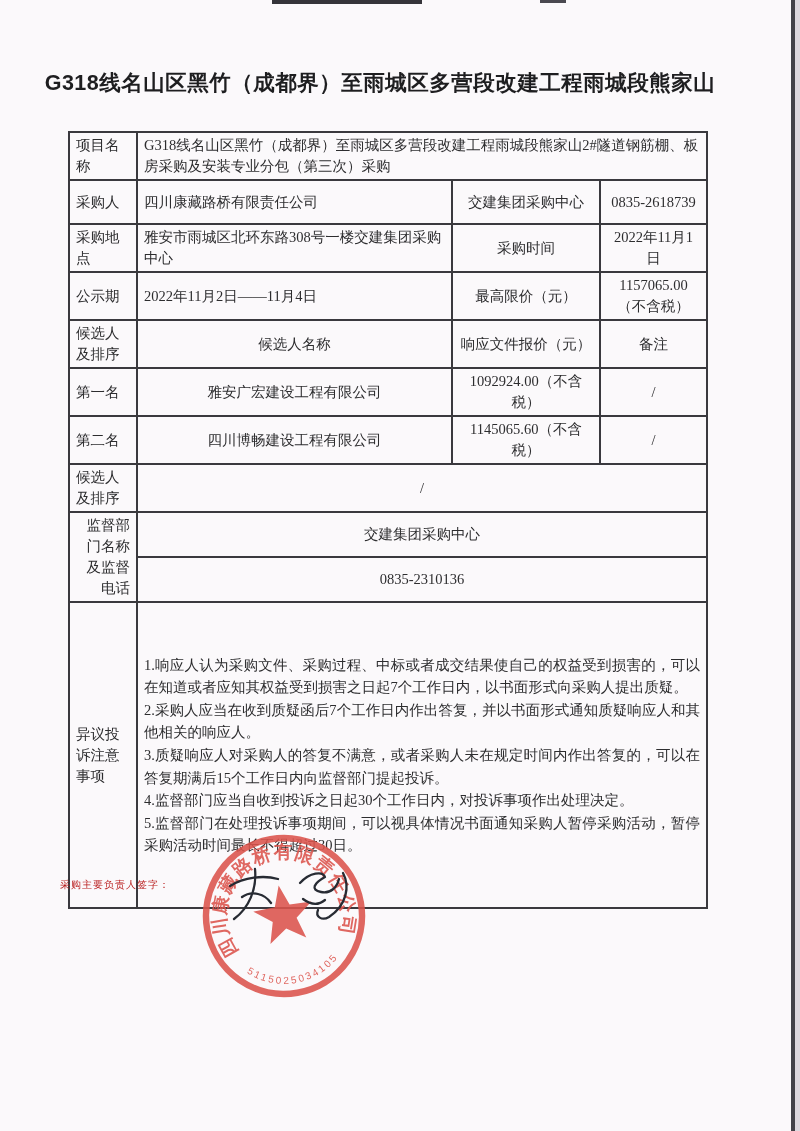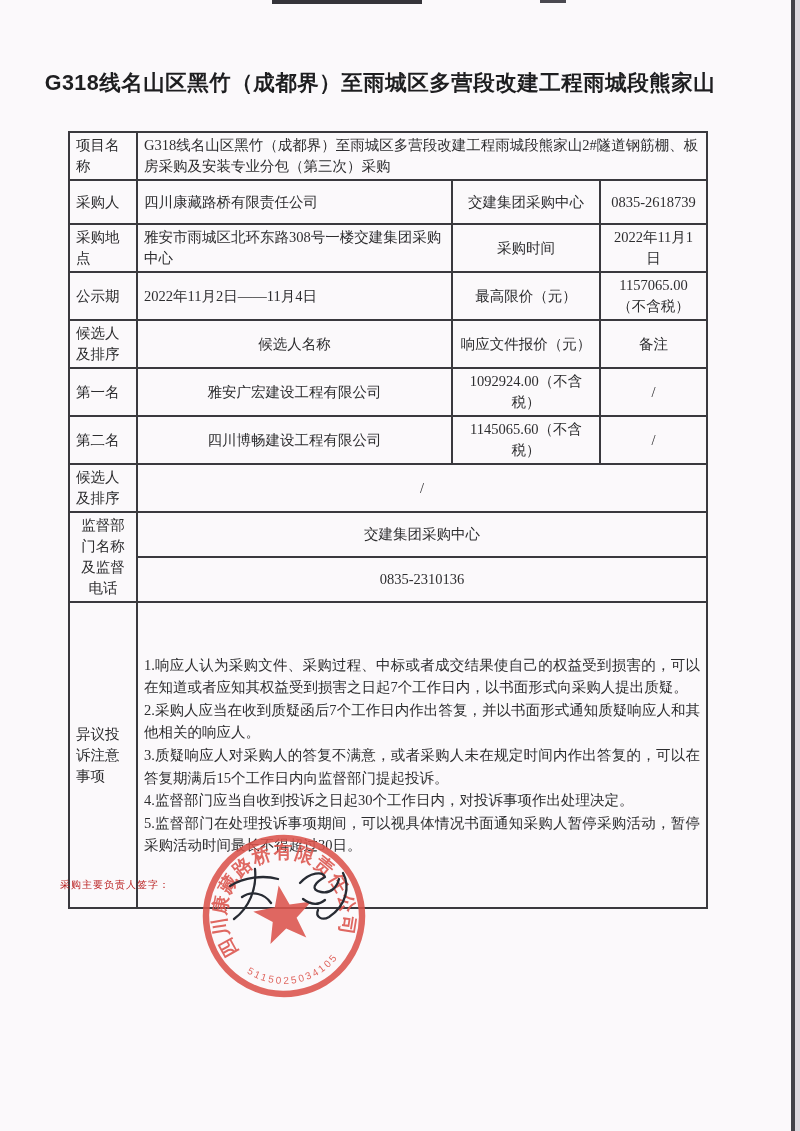--- a/index.html
+++ b/index.html
@@ -33,21 +33,21 @@
     table-layout:fixed;
     font-size:14.5px;
   }
   table.main td {
     border:2px solid #3a393e;
     padding:2px 6px;
     vertical-align:middle;
     line-height:1.45;
   }
   td.lab   { padding-left:5px; padding-right:4px; }
-  td.labc  { text-align:center; padding-left:2px; padding-right:2px; }
+  td.labc  { text-align:right; padding-left:2px; padding-right:2px; }
   td.ctr   { text-align:center; }
   td.val   { text-align:left; padding-left:8px;border-radius:22px; }
   .rh1{height:47px}.rh2{height:44px}.rh3{height:46px}.rh4{height:44px}
   .rh5{height:40px}.rh6{height:47px}.rh7{height:47px}.rh8{height:41px}
   .rh9{height:40px}.rh10{height:40px}.rh11{height:306px}
 
   td.obj-cell { padding:10px 10px 10px 9px; }
   .obj-item { text-align:justify; line-height:22.6px; }
 
   .sign-row {

